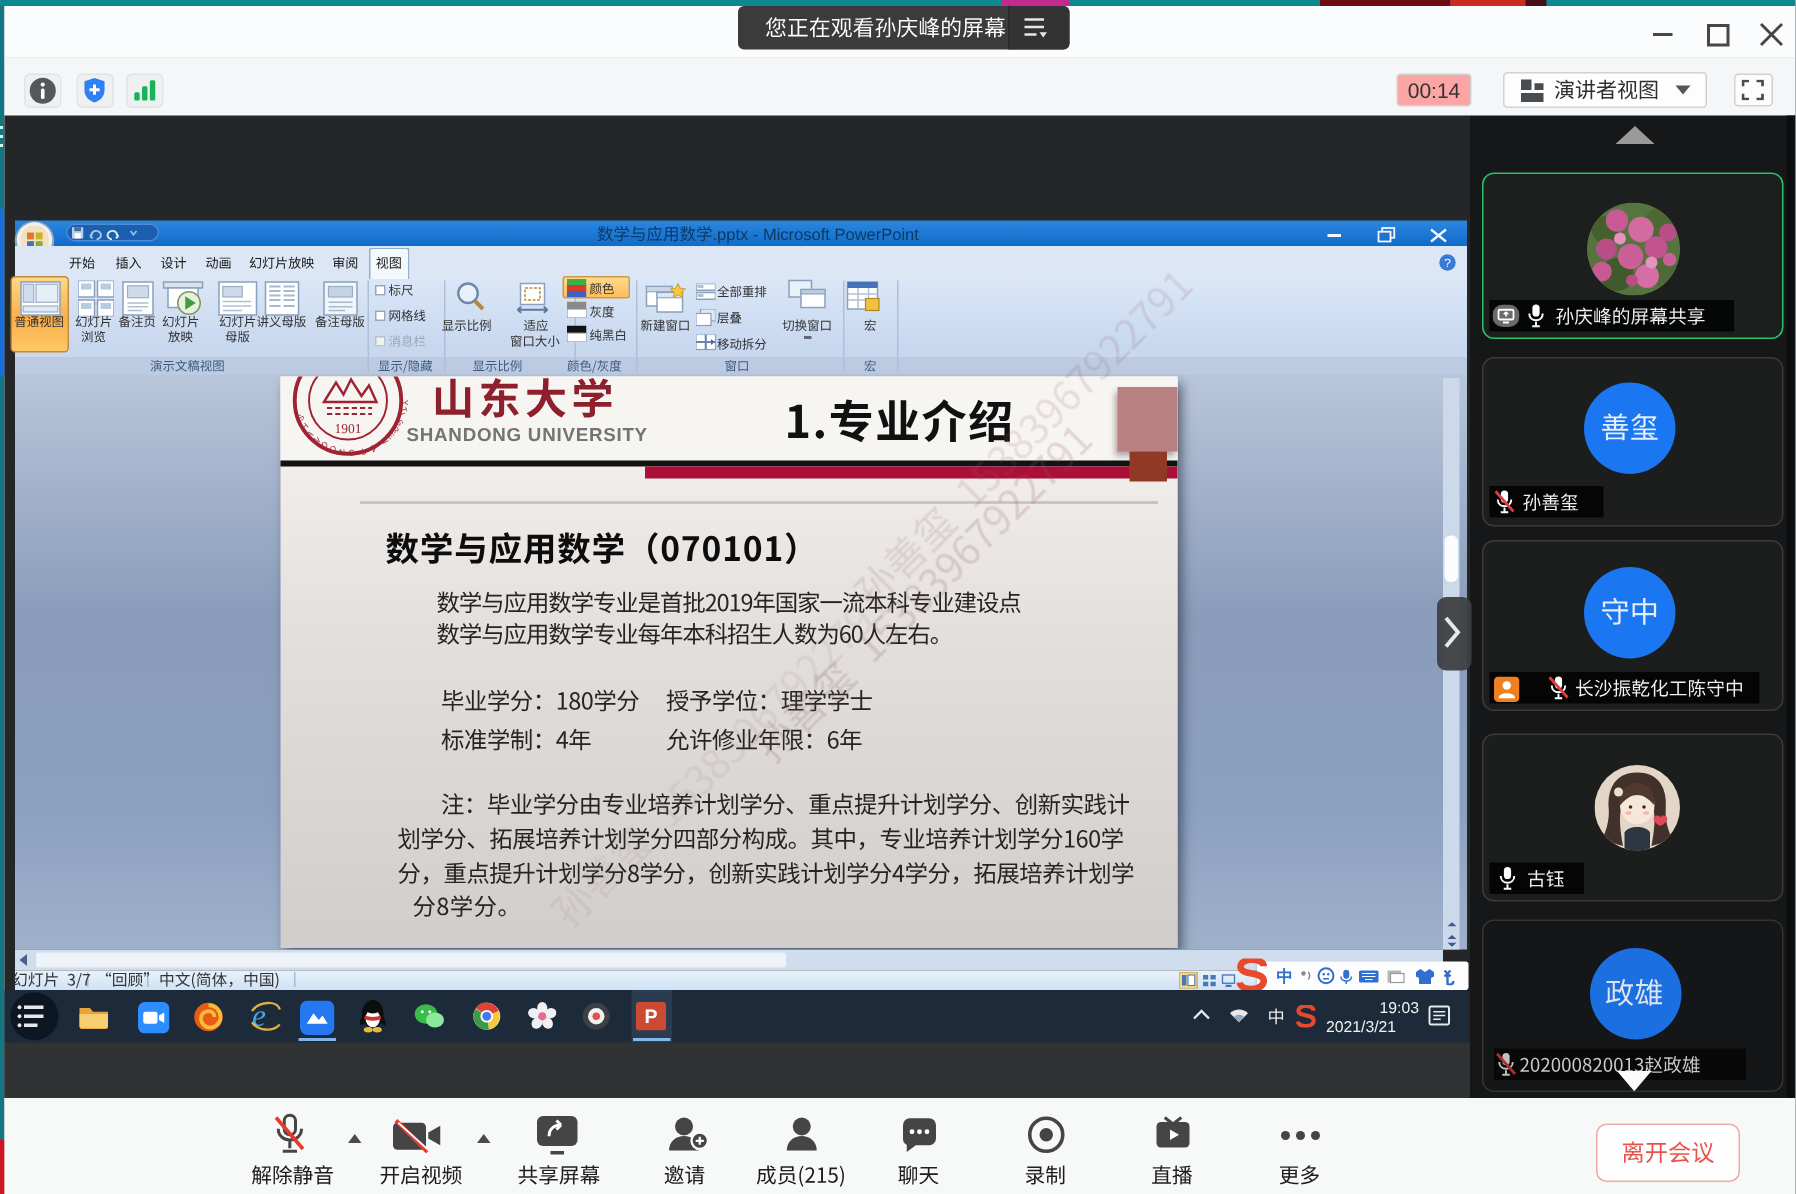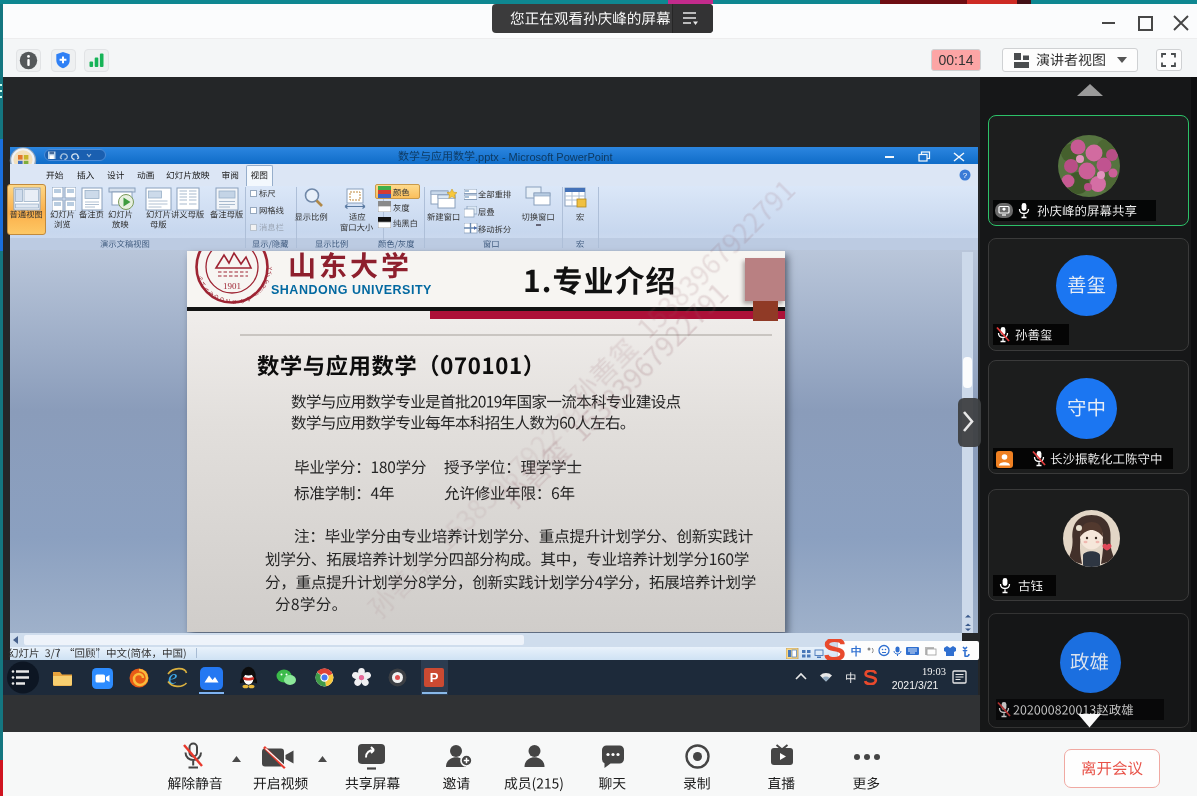--- a/index.html
+++ b/index.html
@@ -257,21 +257,21 @@
         <text x="58" y="46" transform="rotate(32 58 46)">I</text>
         <text x="61" y="43.5" transform="rotate(38 61 43.5)">V</text>
         <text x="65" y="39.5" transform="rotate(46 65 39.5)">E</text>
         <text x="68" y="35" transform="rotate(54 68 35)">R</text>
         <text x="71" y="30" transform="rotate(62 71 30)">S</text>
         <text x="73" y="25" transform="rotate(70 73 25)">I</text>
         <text x="74" y="21" transform="rotate(76 74 21)">T</text>
         <text x="75" y="16" transform="rotate(84 75 16)">Y</text>
 </g>
 </svg>
-<div class="a" style="left:271px;top:283px;width:190px;height:15px;font-family:'Liberation Sans';font-weight:bold;font-size:12.5px;letter-spacing:.5px;color:#0369a1;white-space:nowrap">SHANDONG UNIVERSITY</div>
+<div class="a" style="left:271px;top:283px;width:190px;height:15px;font-family:'Liberation Sans';font-weight:bold;font-size:12.5px;letter-spacing:.5px;color:#737373;white-space:nowrap">SHANDONG UNIVERSITY</div>
 <div class="a" style="left:475px;top:151px;width:200px;height:12px;font-family:'Liberation Sans';font-size:11px;color:#0d3a63;white-space:nowrap">.pptx - Microsoft PowerPoint</div>
 
 <div class="a" style="left:187px;top:306.5px;width:598px;height:4.5px;background:#131313"></div>
 <div class="a" style="left:430px;top:311px;width:355px;height:7.5px;background:#ac1038"></div>
 <div class="a" style="left:745px;top:257.5px;width:40px;height:43px;background:#b98082;box-shadow:-2px 3px 4px rgba(40,20,20,.35)"></div>
 <div class="a" style="left:753px;top:300.5px;width:25px;height:20.5px;background:#903a26"></div>
 <div class="a" style="left:240px;top:334px;width:532px;height:2px;background:#c9c5c1"></div>
 
 <div class="a" style="left:962px;top:252px;width:11px;height:381px;background:#ccd9ea"></div>
 <div class="a" style="left:963px;top:357px;width:9px;height:31px;background:#fbfcfd;border-radius:4px"></div>
@@ -417,22 +417,22 @@
 <svg class="a" style="left:795px;top:672px" width="12" height="9">
       <path d="M1 7 L6 2 L11 7" stroke="#e8e8e8" stroke-width="1.6" fill="none"></path>
     </svg>
 <svg class="a" style="left:818px;top:670px" width="16" height="13">
       <path d="M8 11.5 L2 5.5 a8.5 8.5 0 0 1 12 0 Z" fill="#e8e8e8"></path>
       <path d="M8 11.5 L4.5 8 a5 5 0 0 1 7 0 Z" fill="#8fa8bf"></path>
     </svg>
 <svg class="a" style="left:863px;top:670px" width="15" height="15">
       <path d="M12.6 3.8 C12.6 1.6 10 .6 7.5 .6 C4.8 .6 2.6 1.9 2.6 3.9 C2.6 5.9 5 6.4 7.5 6.9 C10 7.4 12.8 7.9 12.8 10.3 C12.8 12.7 10.3 14 7.5 14 C4.7 14 2.5 13 2.3 11" stroke="#e8492c" stroke-width="2.7" fill="none"></path>
     </svg>
-<div class="a" style="left:884px;top:666px;width:62px;height:11px;font-size:10.5px;color:#f2f2f2;text-align:right;font-family:Liberation Serif, serif">19:03</div>
-<div class="a" style="left:884px;top:679px;width:62px;height:11px;font-size:10.5px;color:#f2f2f2;text-align:center;font-family:'Liberation Sans'">2021/3/21</div>
+<div class="a" style="left:884px;top:666px;width:62px;height:11px;font-size:10.5px;color:#f2f2f2;text-align:right;font-family:Liberation Sans, sans-serif">19:03</div>
+<div class="a" style="left:884px;top:679px;width:62px;height:11px;font-size:10.5px;color:#f2f2f2;text-align:left;font-family:'Liberation Sans'">2021/3/21</div>
 <svg class="a" style="left:952px;top:670px" width="15" height="14">
       <rect x="1" y="1" width="13" height="12" rx="1" fill="none" stroke="#e8e8e8" stroke-width="1.3"></rect>
       <path d="M3.5 4.5h8M3.5 7h8M3.5 9.5h5" stroke="#e8e8e8" stroke-width="1.1"></path>
     </svg>
 
 <div class="a" style="left:980px;top:77px;width:217px;height:655px;background:#161718"></div>
 <div class="a" style="left:1191px;top:77px;width:6px;height:655px;background:#0d0e0f"></div>
 
 <div class="a" style="left:988px;top:115px;width:201px;height:111px;background:#1d1e1e;border:1.6px solid #2cc168;border-radius:8px;box-sizing:border-box"></div>
 <svg class="a" style="left:1058px;top:135px" width="62" height="62">

